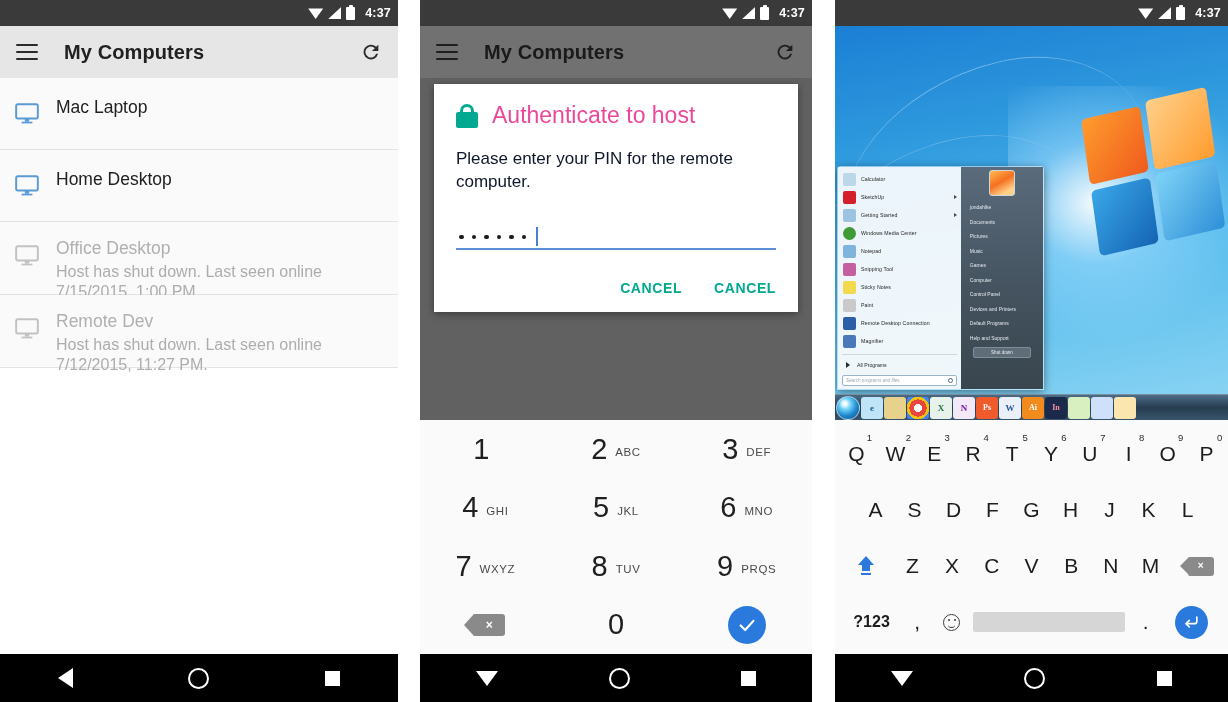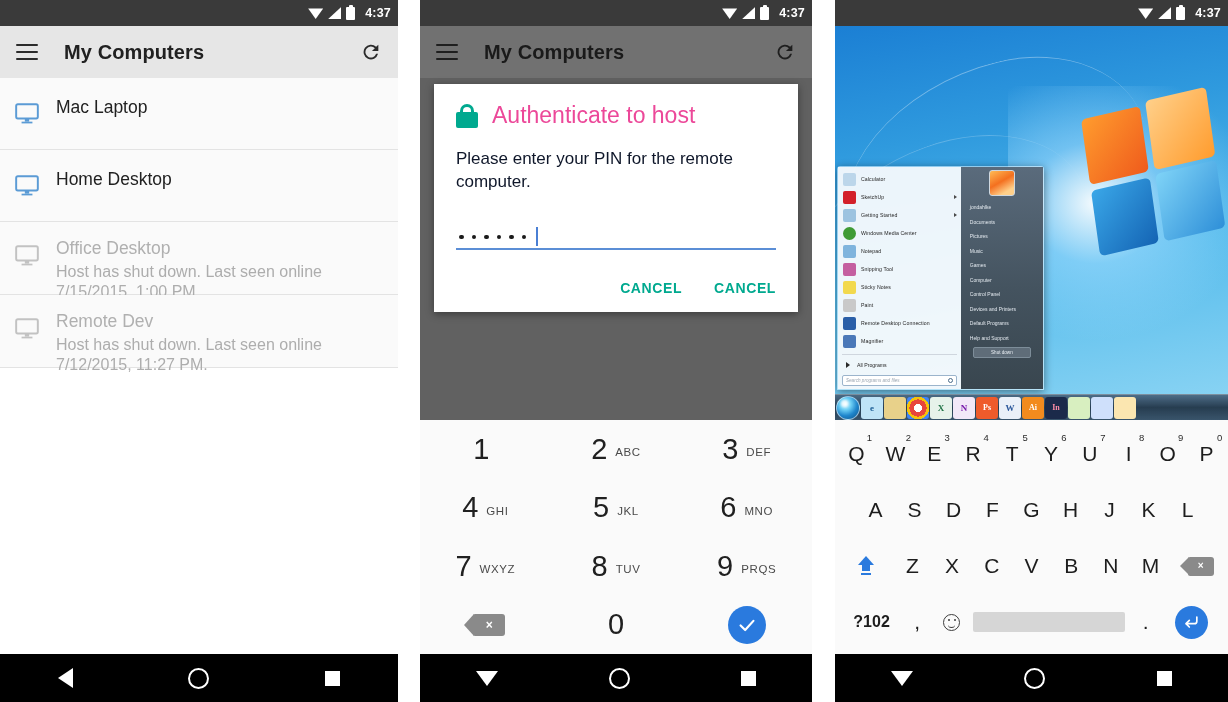--- a/index.html
+++ b/index.html
@@ -694,21 +694,21 @@
             <span class="ch">M</span>
           </div>
         <div class="key key-del">
           <div class="del-ico">
               <span>×</span>
             </div>
         </div>
       </div>
       <div class="kbd-row row4">
         <div class="key key-123">
-            <span class="ch">?102</span>
+            <span class="ch">?123</span>
           </div>
         <div class="key key-comma">
             <span class="ch">,</span>
           </div>
         <div class="key key-emoji">
           <div class="emoji-ico"></div>
         </div>
         <div class="key key-space">
           <div class="space-bar"></div>
         </div>

